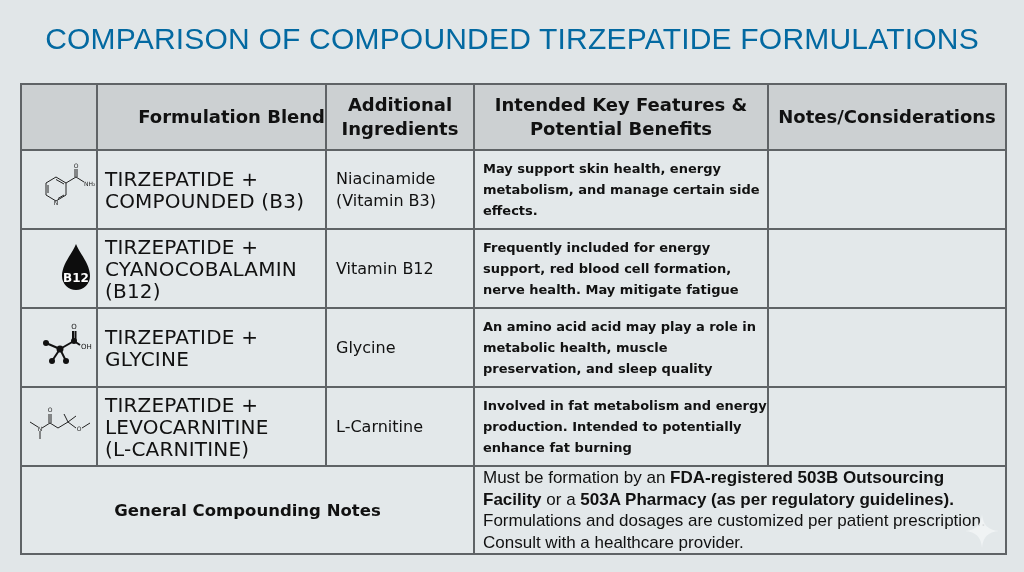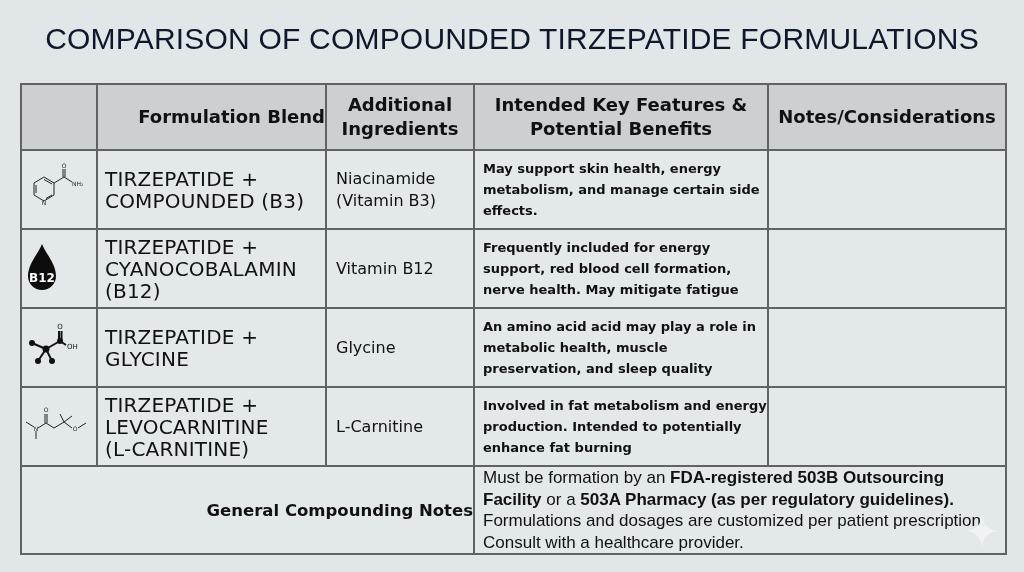--- a/index.html
+++ b/index.html
@@ -8,21 +8,21 @@
     background: #e1e6e8;
     font-family: "DejaVu Sans", sans-serif;
     color: #111;
     position: relative;
   }
   .title {
     position: absolute; left: 0; top: 22px; width: 1024px;
     text-align: center;
     font-family: "Liberation Sans", sans-serif;
     font-size: 30px; letter-spacing: 0.2px;
-    color: #0f172a;
+    color: #0369a1;
   }
   table.cmp {
     position: absolute; left: 20px; top: 83px;
     width: 985px;
     border-collapse: collapse;
     table-layout: fixed;
   }
   table.cmp td, table.cmp th {
     border: 2px solid #5f6366;
     padding: 0;
@@ -30,29 +30,29 @@
   }
   table.cmp thead th {
     background: #ccd0d2;
     height: 64px;
     font-size: 18px; font-weight: bold;
     text-align: center;
     line-height: 24px;
   }
   table.cmp thead th.left { text-align: right; padding-left: 7px; }
   table.cmp tbody td { background: #e3e8ea; height: 77px; }
-  td.icon-cell { text-align: left; }
+  td.icon-cell { text-align: right; }
   td.blend {
     font-weight: normal; font-size: 20px; line-height: 22px;
     padding-left: 7px !important; letter-spacing: 0.2px;
   }
   td.ingr { font-size: 16px; line-height: 22px; padding-left: 9px !important; }
   td.feat { font-size: 13px; line-height: 21px; padding-left: 8px !important; font-weight: bold; }
   td.general-label {
-    text-align: right; font-weight: bold; font-size: 16.5px;
+    text-align: center; font-weight: bold; font-size: 16.5px;
   }
   td.general-text {
     font-family: "Liberation Sans", sans-serif;
     font-size: 17px; line-height: 21.5px;
     padding-left: 8px !important; padding-right: 10px !important;
   }
   td.general-text b { font-weight: bold; }
   .sparkle {
     position: absolute; left: 965px; top: 514px; width: 34px; height: 34px;
   }

